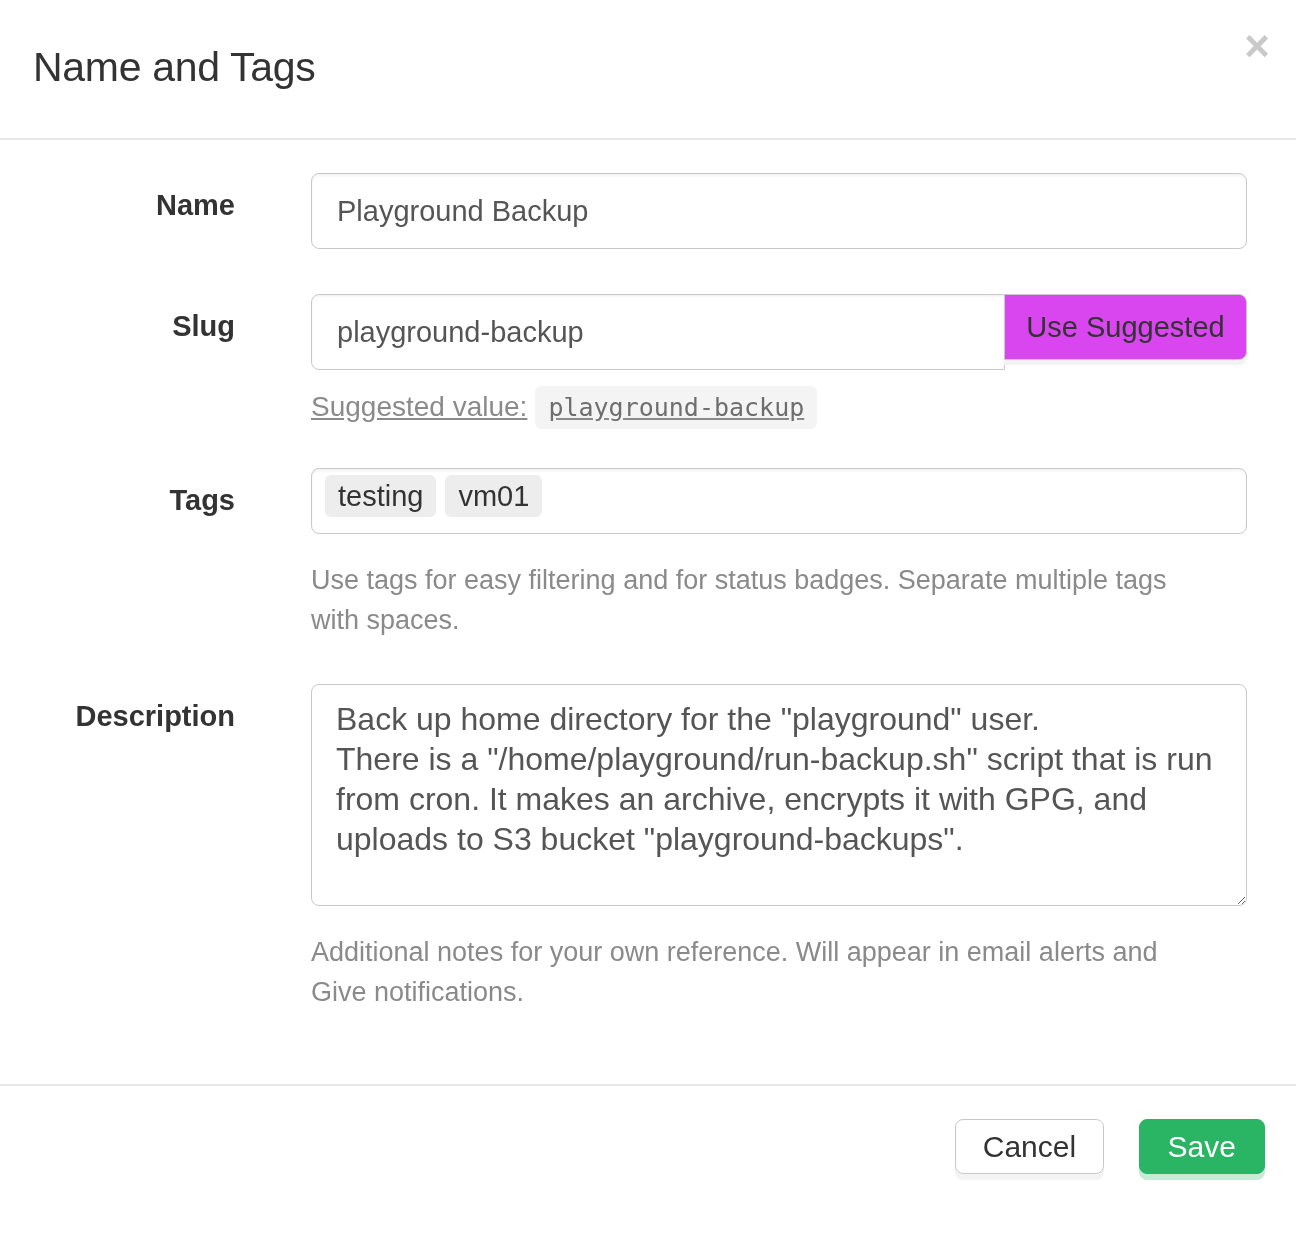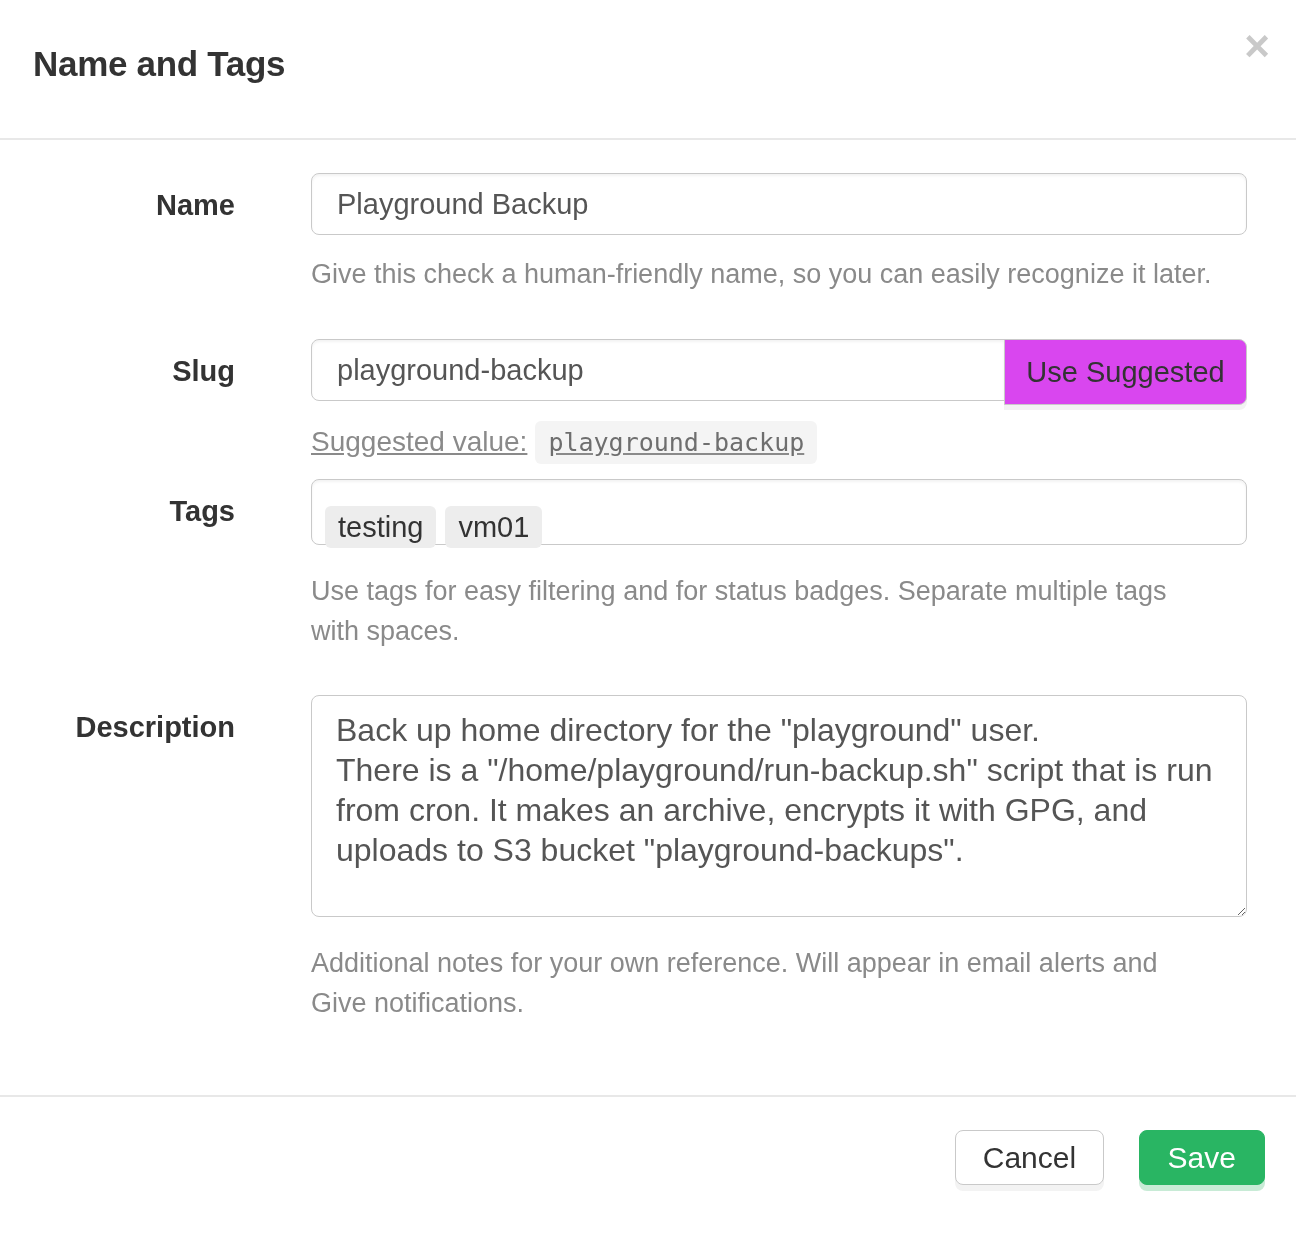--- a/index.html
+++ b/index.html
@@ -4,58 +4,58 @@
 <style>
   * { margin:0; padding:0; box-sizing:border-box; }
   html,body { width:1296px; height:1254px; background:#fff; overflow:hidden;
               font-family:"Liberation Sans", sans-serif; color:#333; }
 
   .modal { width:1296px; height:1254px; display:flex; flex-direction:column; background:#fff; }
 
   
   .modal-header { height:140px; padding:44px 33px 0 33px; position:relative;
                   border-bottom:2px solid var(--divider,#e8e8e8); flex:none; }
-  .modal-title  { font-size:35px; font-weight:700; color:#333; letter-spacing:-0.3px; }
+  .modal-title  { font-size:41px; font-weight:400; color:#333; letter-spacing:-0.3px; }
   .close-btn    { position:absolute; top:24px; right:26px; background:none; border:0;
                   font-size:44px; font-weight:700; color:#c9c9c9; line-height:1; cursor:pointer;
                   font-family:inherit; }
 
   
   .modal-body { padding-top:33px; flex:none; }
   .form-row   { display:flex; align-items:flex-start;gap:32px; }
   .label-col  { flex:0 0 235px; text-align:right; padding-top:16px;
                 font-weight:700; font-size:29px; color:#333; }
   .field-col  { margin-left:44px; width:936px; }
 
-  .text-input { width:100%; height:62px; border:1px solid var(--border,#c9c9c9); border-radius:8px;
+  .text-input { width:100%; height:76px; border:1px solid var(--border,#c9c9c9); border-radius:8px;
                 padding:0 25px; font-size:29px; color:#555; font-family:inherit; background:#fff;
                 box-shadow:inset 0 2px 3px rgba(0,0,0,0.05); outline:none; }
 
   .help { color:var(--help-text,#8a8a8a); font-size:27px; line-height:40px; margin-top:19px;
           white-space:pre-line; }
 
   .row-name { margin-bottom:45px; }
   .row-name .help { white-space:pre; }
 
   
-  .row-slug { margin-bottom:16px; }
+  .row-slug { margin-bottom:40px; }
   .input-group { display:flex; width:936px; }
   .slug-input { width:694px; flex:none; border-radius:8px 0 0 8px; }
   .use-suggested-button { flex:1; margin-left:-1px; height:66px; background:#d946ef;
                 border:1px solid var(--border,#c9c9c9); border-radius:0 8px 8px 0;
                 font-size:29px; color:#333; font-family:inherit; cursor:pointer;
                 box-shadow:0 5px 0 #f3f3f3; }
   .suggested-line { margin-top:17px; font-size:28px; white-space:nowrap;text-decoration:underline; }
   .suggested-code { font-family:"DejaVu Sans Mono","Liberation Mono",monospace; font-size:25px;
                 color:#6e6e6e; background:#f4f4f4; border-radius:6px; padding:7px 13px; margin-left:8px; }
 
   
   .row-tags { margin-bottom:44px; }
   .tags-input { width:936px; height:66px; border:1px solid var(--border,#c9c9c9); border-radius:8px;
-                padding:26px 13px; display:flex; gap:9px; cursor:text; background:#fff;
+                padding:6px 13px; display:flex; gap:9px; cursor:text; background:#fff;
                 box-shadow:inset 0 2px 3px rgba(0,0,0,0.05); }
   .tag { background:#ededed; border-radius:6px; padding:0 13px; font-size:29px; color:#333;
          line-height:42px; height:42px; display:inline-block; }
   .row-tags .help { margin-top:26px; }
 
   
   .description-textarea { width:936px; height:222px; border:1px solid var(--border,#c9c9c9);
                 border-radius:8px; padding:14px 24px; font-size:32px; line-height:40px; color:#555;
                 font-family:inherit; resize:both; outline:none; overflow:auto; background:#fff; }
   .row-desc .help { margin-top:22px; }
@@ -78,21 +78,20 @@
     <h1 class="modal-title">Name and Tags</h1>
     <button class="close-btn">×</button>
   </div>
 
   <div class="modal-body">
 
     <div class="form-row row-name">
       <label class="label-col">Name</label>
       <div class="field-col">
         <input type="text" class="text-input" value="Playground Backup" style="">
-        <p class="help">Give this check a human-friendly name, so you can easily recognize it later.</p>
       </div>
     </div>
 
     <div class="form-row row-slug">
       <label class="label-col">Slug</label>
       <div class="field-col">
         <div class="input-group">
           <input type="text" class="text-input slug-input" value="playground-backup" style="">
           <button class="use-suggested-button">Use Suggested</button>
         </div>

